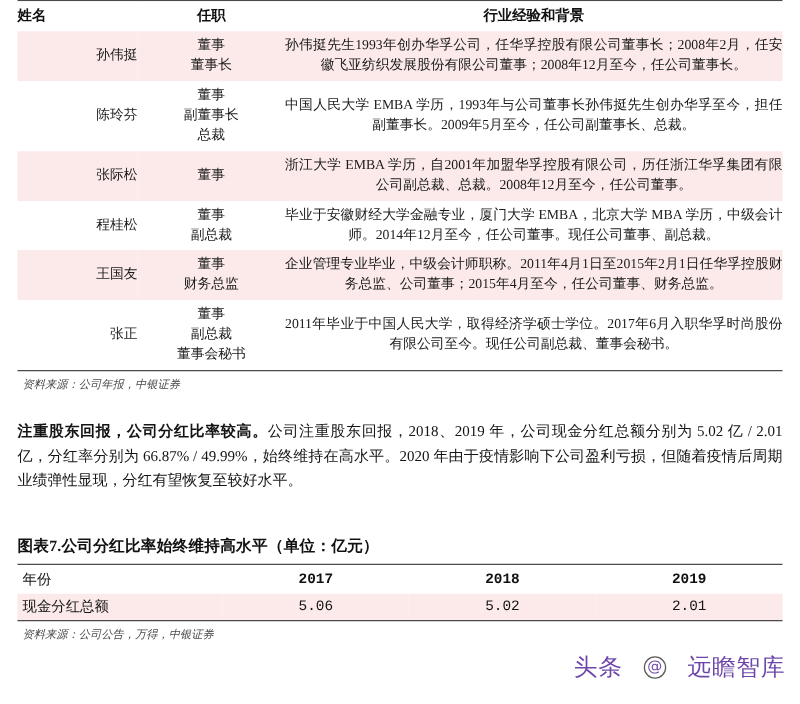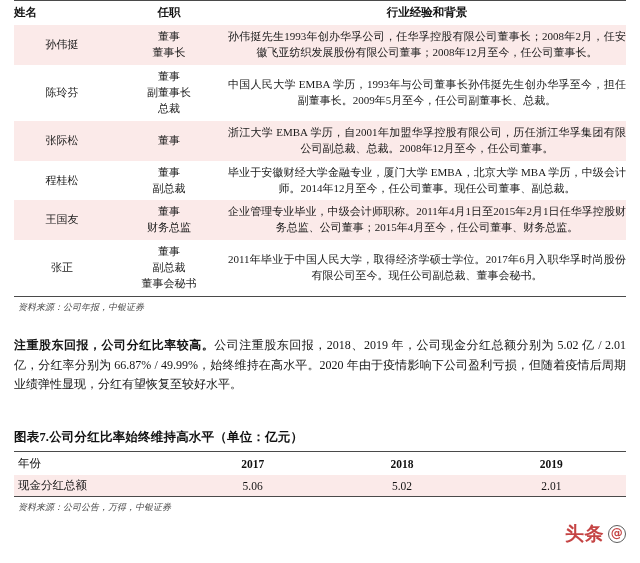--- a/index.html
+++ b/index.html
@@ -56,21 +56,21 @@
   th.c-name   { width: 96px;  text-align: left; padding-left: 4px; }
   th.c-pos    { width: 118px; }
   th.c-desc   { text-align: center; }
 
   table.t6 td {
     font-size: 11px;
     vertical-align: middle;
     padding: 4px 0;
     line-height: 1.45;
   }
-  td.c-name { text-align: center; padding-left: 4px; }
+  td.c-name { text-align: right; padding-left: 4px; }
   td.c-pos  { text-align: center; line-height: 1.5; }
   td.c-desc { text-align: justify; text-align-last: center; padding: 4px 8px 4px 6px; }
 
   tr.shade td { background: #fbeae9; }
   tr.plain td { background: #ffffff; }
 
   .src {
     font-size: 9px;
     font-style: italic;
     color: #4a4a4a;
@@ -88,20 +88,21 @@
   }
   .para b { font-weight: bold; }
 
   
   .fig7-wrap { margin-top: 26px; }
 
   table.t7 {
     width: 100%;
     border-collapse: collapse;
     table-layout: fixed;
+    font-family: Liberation Mono, monospace;
   }
   table.t7 th {
     font-size: 11.5px;
     font-weight: bold;
     padding: 4px 0 4px 0;
     color: #111;
   }
   table.t7 td {
     font-size: 11.5px;
     padding: 3px 0 3px 0;
@@ -111,28 +112,28 @@
   .t7 .lbl { width: 160px; text-align: left; padding-left: 4px; font-weight: normal; }
   .t7 .val { text-align: center; }
   .t7 tr.shade td, .t7 tr.shade th { background: #fbeae9; }
 
   
   .watermark {
     position: absolute;
     right: 12px;
     bottom: 16px;
     font-family: "DejaVu Sans", "Liberation Sans", sans-serif;
-    font-weight: bold;
+    font-weight: normal;
     font-size: 19px;
-    color: #b91c1c;
+    color: #4c1d95;
     opacity: 0.82;
     letter-spacing: 0.5px;
     display: flex;
     align-items: center;
-    gap: 2px;
+    gap: 15px;
     white-space: nowrap;
   }
   .watermark .at {
     display: inline-block;
     border: 1.6px solid #3a3a3a;
     border-radius: 50%;
     width: 16px;
     height: 16px;
     line-height: 14px;
     text-align: center;
@@ -224,15 +225,16 @@
       </tbody>
     </table>
 
     <div class="rule-thick"></div>
     <div class="src">资料来源：公司公告，万得，中银证券</div>
   </div>
 
   <div class="watermark">
     <span>头条</span>
     <span class="at">@</span>
+    <span>远瞻智库</span>
   </div>
 
 </div>
 
 </body></html>

